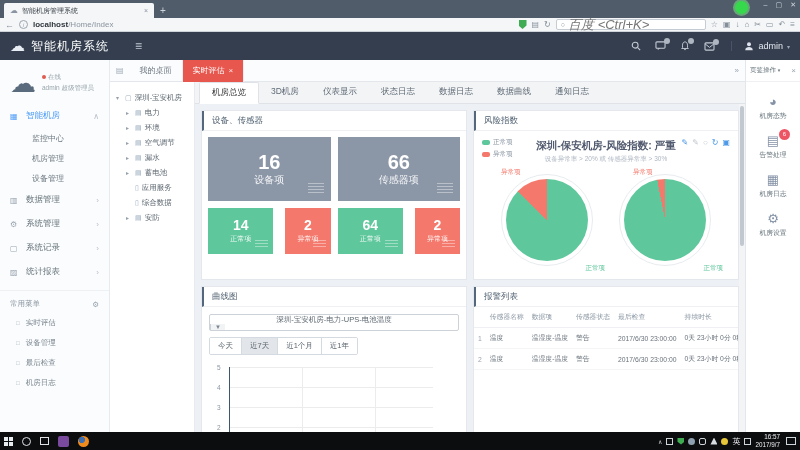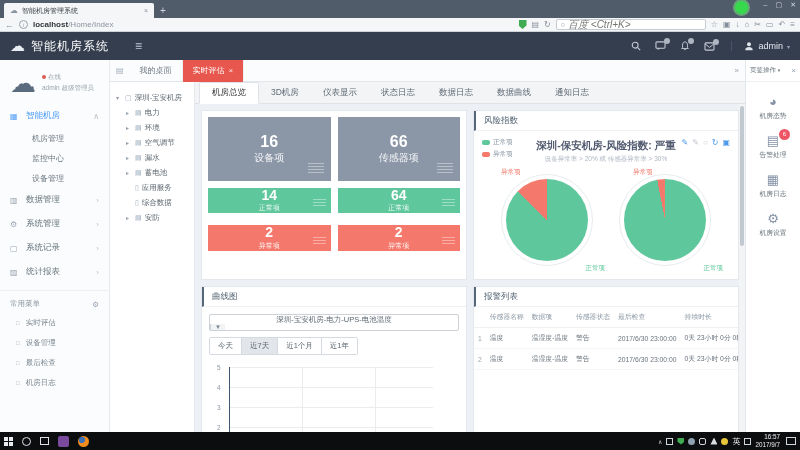--- a/index.html
+++ b/index.html
@@ -18,21 +18,21 @@
 
   .navbar { height:14px; background:#f5f6f7; border-bottom:1px solid #cfd4da; display:flex; align-items:center; padding:0 5px; gap:5px; font-size:8px; color:#5f6a75; }
   .navbar .arrow { font-size:9px; color:#8a94a0; }
   .cinfo { width:9px; height:9px; border:1px solid #9aa4b0; border-radius:50%; font-size:6px; display:flex; align-items:center; justify-content:center; color:#9aa4b0; font-style:italic; }
   .url { font-size:8px; }
   .url .host { color:#30363d; font-weight:bold; }
   .url .path { color:#8a94a0;margin-top:28px; }
   .nav-sp { flex:1; }
   .shield { width:8px; height:9px; background:#3fab52; clip-path:polygon(0 0,100% 0,100% 60%,50% 100%,0 60%); }
   .searchbox { width:150px; height:11px; border:1px solid #c6ccd3; background:#fff; border-radius:2px; display:flex; align-items:center; padding:0 4px; gap:3px; }
-  .searchbox input { border:none; outline:none; width:100%; font-size:10px; font-style:italic; color:#9aa4b0; background:transparent; font-family:inherit; }
+  .searchbox input { border:none; outline:none; width:100%; font-size:13px; font-style:italic; color:#9aa4b0; background:transparent; font-family:inherit; }
   .nico { color:#848e9a; font-size:8px; }
 
   
   .appbar { height:28px; background:#343e4e; display:flex; align-items:center; color:#fff; padding:0 10px; }
   .appbar .logo { font-size:15px; margin-right:6px; color:#e8edf4; }
   .appbar .title { font-size:12px; letter-spacing:1px; }
   .appbar .burger { font-size:12px; color:#c3cad4; margin-left:26px; }
   .ab-sp { flex:1; }
   .ab-ic { position:relative; margin-left:14px; color:#c3cad4; display:flex; align-items:center; }
   .ab-ic svg { display:block; }
@@ -73,37 +73,37 @@
 
   
   .tree { width:85px; background:#fff; border-right:1px solid #e7eaee; padding:8px 0 14px 6px; flex-shrink:0; font-size:7.5px; color:#5c6770; }
   .tnode { display:flex; align-items:center; gap:3px; height:15px; white-space:nowrap; }
   .tnode .tw { color:#98a2ad; font-size:6px; width:6px; }
   .tnode .tic { color:#9fb1c1; font-size:7px; }
   .tchild { padding-left:10px; }
 
   
   .content { flex:1; display:flex; flex-direction:column; min-width:0; }
-  .ctabs { height:22px; background:#f3f4f6; border-bottom:1px solid #dfe3e8; display:flex; align-items:center; padding-left:4px; flex-shrink:0; }
+  .ctabs { height:22px; background:#f3f4f6; border-bottom:1px solid #dfe3e8; display:flex; align-items:flex-start; padding-left:4px; flex-shrink:0; }
   .ctab { padding:4px 12px; font-size:8.5px; color:#5f6b76; }
   .ctab.active { background:#fff; border:1px solid #dfe3e8; border-bottom:1px solid #fff; color:#333; border-radius:2px 2px 0 0; }
   .cscroll { flex:1; background:#edf0f4; padding:6px; display:grid; grid-template-columns:1fr 1fr; grid-template-rows:170px 230px; gap:6px; overflow:hidden; position:relative; }
   .vsb { position:absolute; right:0; top:0; bottom:0; width:6px; background:#f3f4f6; }
   .vsb .thumb { position:absolute; top:2px; left:1px; width:4px; height:140px; background:#c2c8cf; border-radius:2px; }
 
   .panel { background:#fff; border:1px solid #e4e7eb; overflow:hidden; }
   .phead { height:20px; line-height:19px; padding:0 8px; font-size:8.5px; color:#4f6070; border-bottom:1px solid #eef0f3; border-left:2px solid #55677d; background:#fff; }
 
   
   .dgrid { padding:6px; display:grid; grid-template-columns:1fr 1fr; grid-template-rows:64px 46px; gap:7px; }
   .statbox { background:#8b96a7; color:#fff; position:relative; display:flex; flex-direction:column; align-items:center; justify-content:center; }
-  .statbox .n { font-size:16px; font-weight:bold; line-height:1.1; }
+  .statbox .n { font-size:20px; font-weight:bold; line-height:1.1; }
   .statbox .l { font-size:10px; opacity:.9; }
   .lines { position:absolute; right:7px; bottom:7px; width:16px; height:11px; background:repeating-linear-gradient(#fff 0 1px, transparent 1px 3px); opacity:.4; }
-  .split { display:flex; gap:12px;flex-direction:column; }
+  .split { display:flex; gap:12px; }
   .half { flex:1; position:relative; display:flex; flex-direction:column; align-items:center; justify-content:center; color:#fff; }
   .half .n { font-size:14px; font-weight:bold; line-height:1.1; }
   .half .l { font-size:7px; opacity:.92; }
   .half.green { background:#5fc79c; flex:1.45; }
   .half.red { background:#f4796c; }
   .half .lines { right:5px; bottom:5px; width:13px; height:9px; }
 
   
   .riskbody { position:relative; height:149px; }
   .legend { position:absolute; top:7px; left:8px; font-size:6.5px; color:#8b97a3; }
@@ -259,24 +259,24 @@
         <div class="ustat"><span class="dot"></span><span>在线</span></div>
         <div class="urole">admin 超级管理员</div>
       </span>
     </div>
     <div class="mitem active">
       <span class="mic">▦</span>
       <span>智能机房</span>
       <span class="chev">∧</span>
     </div>
     <div class="smitem">
+        <span>监控中心</span>
+      </div>
+    <div class="smitem">
         <span>机房管理</span>
-      </div>
-    <div class="smitem">
-        <span>监控中心</span>
       </div>
     <div class="smitem">
         <span>设备管理</span>
       </div>
     <div class="mitem">
       <span class="mic">▥</span>
       <span>数据管理</span>
       <span class="chev">›</span>
     </div>
     <div class="mitem">
@@ -387,20 +387,21 @@
           <span class="ctab">仪表显示</span>
           <span class="ctab">状态日志</span>
           <span class="ctab">数据日志</span>
           <span class="ctab">数据曲线</span>
           <span class="ctab">通知日志</span>
         </div>
 
         <div class="cscroll">
 
           <div class="panel">
+            <div class="phead">设备、传感器</div>
             <div class="dgrid">
               <div class="statbox">
                 <span class="n">16</span>
                 <span class="l">设备项</span>
                 <span class="lines"></span>
               </div>
               <div class="statbox">
                 <span class="n">66</span>
                 <span class="l">传感器项</span>
                 <span class="lines"></span>

